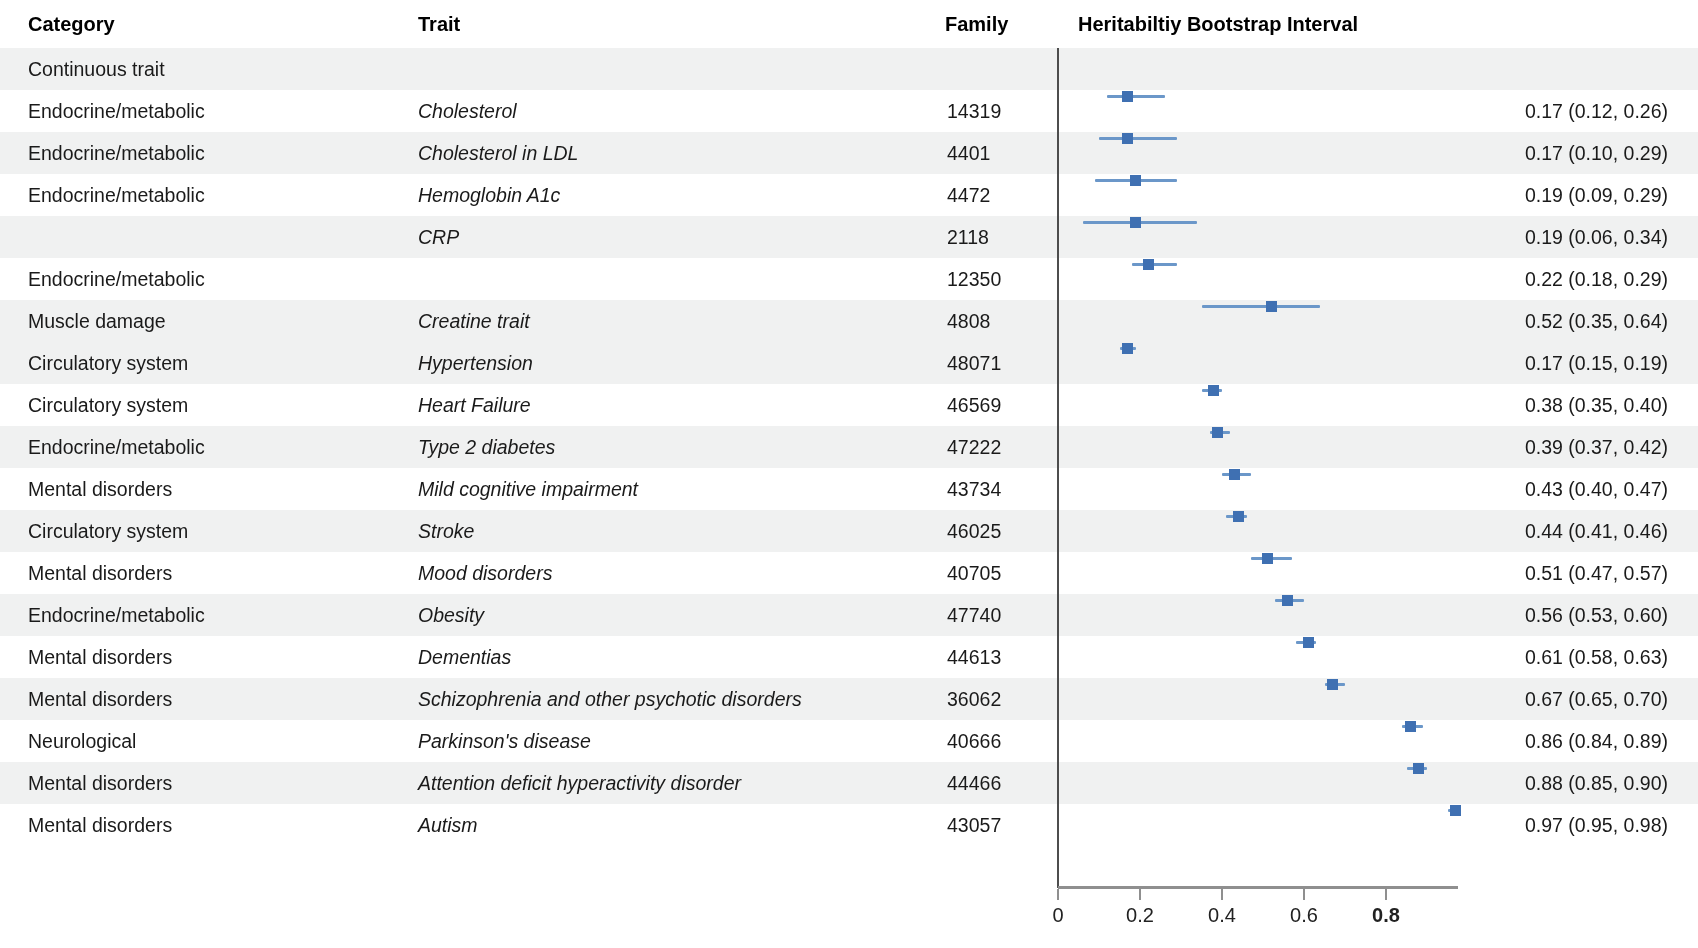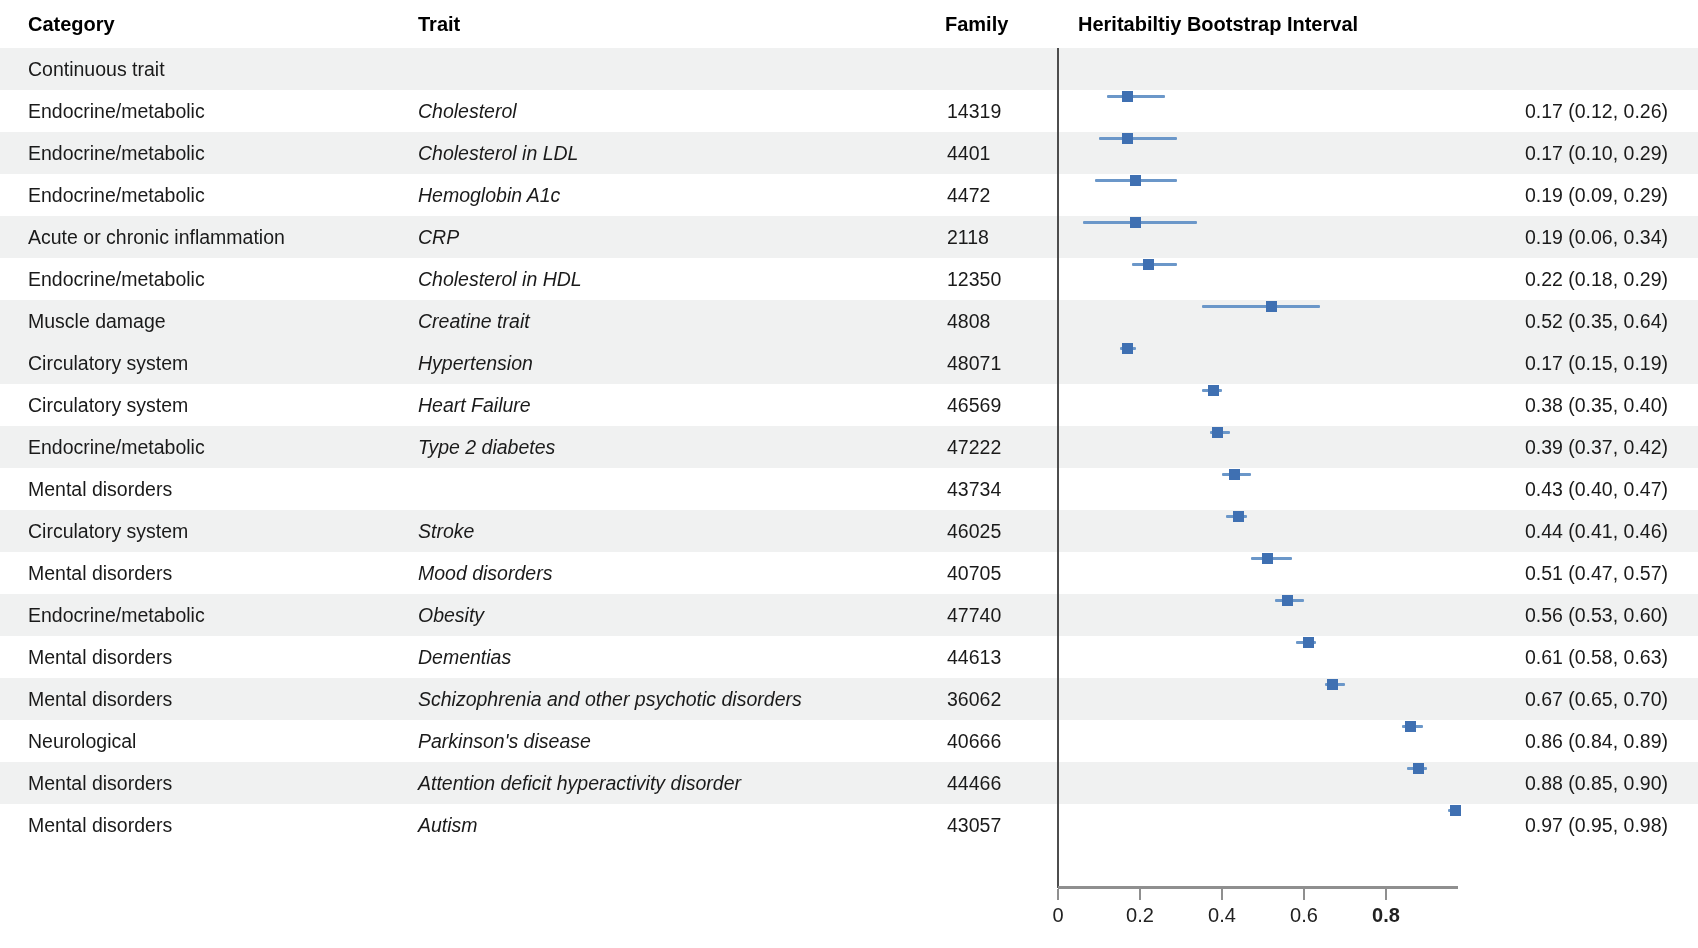--- a/index.html
+++ b/index.html
@@ -98,30 +98,28 @@
       </div>
       <div class="row">
         <div class="cell cat">Endocrine/metabolic</div>
         <div class="cell trait">Hemoglobin A1c</div>
         <div class="cell family">4472</div>
         <div class="cell val">0.19 (0.09, 0.29)</div>
         <div class="ci-line" style="background: rgb(107, 151, 201); left: 1094.9px; width: 82px; top: 5px;"></div>
         <div class="marker" style="background: rgb(63, 112, 178); left: 1130.4px; top: 1px;"></div>
       </div>
       <div class="row striped">
-        <div class="cell cat">Acute or chronic inflammation</div>
         <div class="cell trait">CRP</div>
         <div class="cell family">2118</div>
         <div class="cell val">0.19 (0.06, 0.34)</div>
         <div class="ci-line" style="background: rgb(107, 151, 201); left: 1082.6px; width: 114.8px; top: 5px;"></div>
         <div class="marker" style="background: rgb(63, 112, 178); left: 1130.4px; top: 1px;"></div>
       </div>
       <div class="row">
         <div class="cell cat">Endocrine/metabolic</div>
-        <div class="cell trait">Cholesterol in HDL</div>
         <div class="cell family">12350</div>
         <div class="cell val">0.22 (0.18, 0.29)</div>
         <div class="ci-line" style="background: rgb(107, 151, 201); left: 1131.8px; width: 45.1px; top: 5px;"></div>
         <div class="marker" style="background: rgb(63, 112, 178); left: 1142.7px; top: 1px;"></div>
       </div>
       <div class="row striped">
         <div class="cell cat">Muscle damage</div>
         <div class="cell trait">Creatine trait</div>
         <div class="cell family">4808</div>
         <div class="cell val">0.52 (0.35, 0.64)</div>
@@ -147,20 +145,21 @@
       <div class="row striped">
         <div class="cell cat">Endocrine/metabolic</div>
         <div class="cell trait">Type 2 diabetes</div>
         <div class="cell family">47222</div>
         <div class="cell val">0.39 (0.37, 0.42)</div>
         <div class="ci-line" style="background: rgb(107, 151, 201); left: 1209.7px; width: 20.5px; top: 5px;"></div>
         <div class="marker" style="background: rgb(63, 112, 178); left: 1212.4px; top: 1px;"></div>
       </div>
       <div class="row">
         <div class="cell cat">Mental disorders</div>
+        <div class="cell trait">Mild cognitive impairment</div>
         <div class="cell family">43734</div>
         <div class="cell val">0.43 (0.40, 0.47)</div>
         <div class="ci-line" style="background: rgb(107, 151, 201); left: 1222px; width: 28.7px; top: 5px;"></div>
         <div class="marker" style="background: rgb(63, 112, 178); left: 1228.8px; top: 1px;"></div>
       </div>
       <div class="row striped">
         <div class="cell cat">Circulatory system</div>
         <div class="cell trait">Stroke</div>
         <div class="cell family">46025</div>
         <div class="cell val">0.44 (0.41, 0.46)</div>

